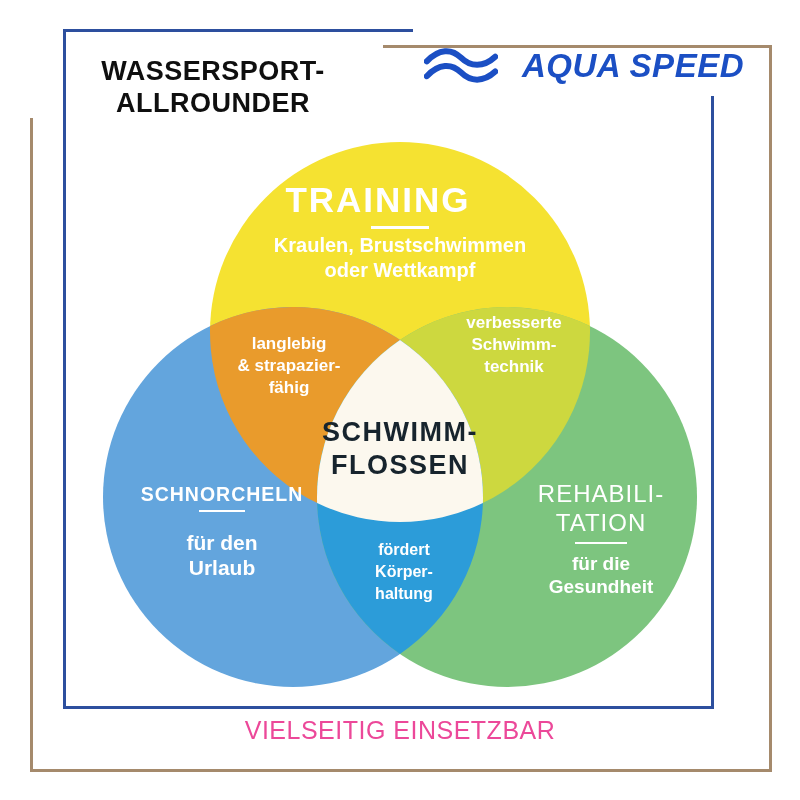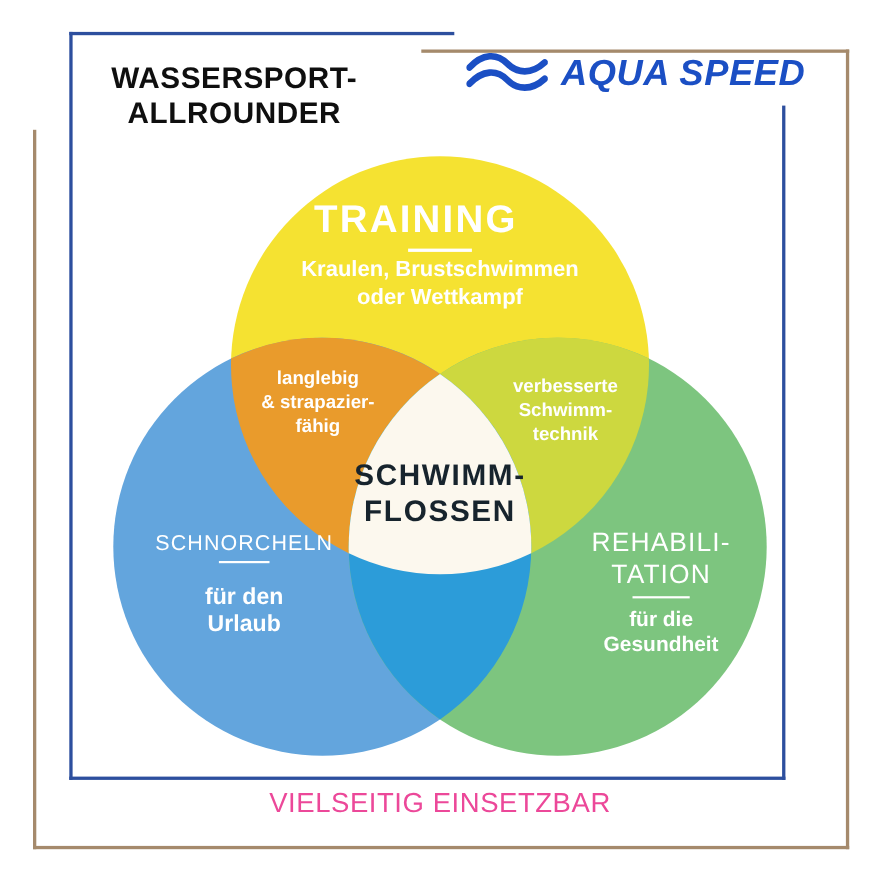--- a/index.html
+++ b/index.html
@@ -8,29 +8,29 @@
   .canvas { position:relative; width:800px; height:800px; background:#ffffff; overflow:hidden; }
   .line { position:absolute; }
   .line.tan { background:#a58a6c; }
   .line.blue { background:#2d4f9e; }
   .venn { position:absolute; left:0; top:0; }
   .txt { position:absolute; transform:translateX(-50%); text-align:center; white-space:nowrap; }
   .white { color:#ffffff; }
   .underline-bar { position:absolute; height:3px; background:#ffffff; transform:translateX(-50%); }
   .headline { position:absolute; transform:translateX(-50%); text-align:center;
               font-size:27px; line-height:32px; font-weight:bold; color:#0f0f0f; letter-spacing:0.5px; }
-  .logo { position:absolute; left:424px; top:44px; display:flex; align-items:center; gap:12px; }
+  .logo { position:absolute; left:424px; top:44px; display:flex; align-items:center; gap:24px; }
   .logo-wave path { stroke:#1b4fc4; stroke-width:6.5; fill:none; stroke-linecap:round; }
   .logo-text { font-size:33px; font-weight:bold; font-style:italic; color:#1b4fc4; letter-spacing:0.5px; line-height:44px; }
   .training-title { font-size:35px; font-weight:bold; letter-spacing:2px; }
   .training-sub { font-size:20px; font-weight:bold; line-height:25px; }
   .lens-label { font-size:17px; font-weight:bold; line-height:22px; }
   .lens-label-sm { font-size:16px; font-weight:bold; line-height:22px; }
   .center-label { font-size:27px; font-weight:bold; line-height:33px; color:#17242d; letter-spacing:1.5px; }
-  .schn-title { font-size:19.5px; font-weight:normal; letter-spacing:1px; }
+  .schn-title { font-size:19.5px; font-weight:bold; letter-spacing:1px; }
   .schn-sub { font-size:21px; font-weight:bold; line-height:25px; }
   .rehab-title { font-size:24px; font-weight:normal; line-height:29px; letter-spacing:1px; }
   .rehab-sub { font-size:19px; font-weight:bold; line-height:23px; }
   .footer-title { font-size:25px; font-weight:normal; color:#ec4899; letter-spacing:0.5px; }
   .footer-sub { font-size:23px; font-weight:normal; color:#111111; }
 </style>
 </head>
 <body>
 
 <div class="canvas">
@@ -74,21 +74,21 @@
     <div>Kraulen, Brustschwimmen</div>
     <div>oder Wettkampf</div>
   </div>
 
   <div class="txt white lens-label" style="left:289px;top:333px">
     <div>langlebig</div>
     <div>&amp; strapazier-</div>
     <div>fähig</div>
   </div>
 
-  <div class="txt white lens-label" style="left:514px;top:340px">
+  <div class="txt white lens-label" style="left:514px;top:312px">
     <div>verbesserte</div>
     <div>Schwimm-</div>
     <div>technik</div>
   </div>
 
   <div class="txt center-label" style="left:400px;top:416px">
     <div>SCHWIMM-</div>
     <div>FLOSSEN</div>
   </div>
 
@@ -102,16 +102,21 @@
   <div class="txt white rehab-title" style="left:601px;top:479px">
     <div>REHABILI-</div>
     <div>TATION</div>
   </div>
   <div class="underline-bar" style="left:601px;top:542px;width:52px;height:2px"></div>
   <div class="txt white rehab-sub" style="left:601px;top:552px">
     <div>für die</div>
     <div>Gesundheit</div>
   </div>
 
+  <div class="txt white lens-label-sm" style="left:404px;top:539px">
+    <div>fördert</div>
+    <div>Körper-</div>
+    <div>haltung</div>
+  </div>
 
   <div class="txt footer-title" style="left:400px;top:716px">VIELSEITIG EINSETZBAR</div>
 
 </div>
 
 </body></html>

